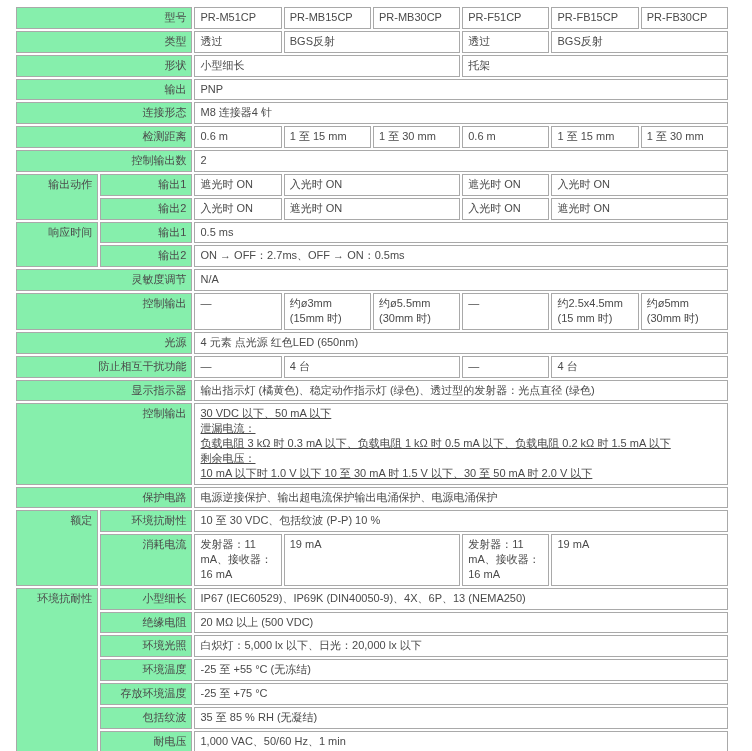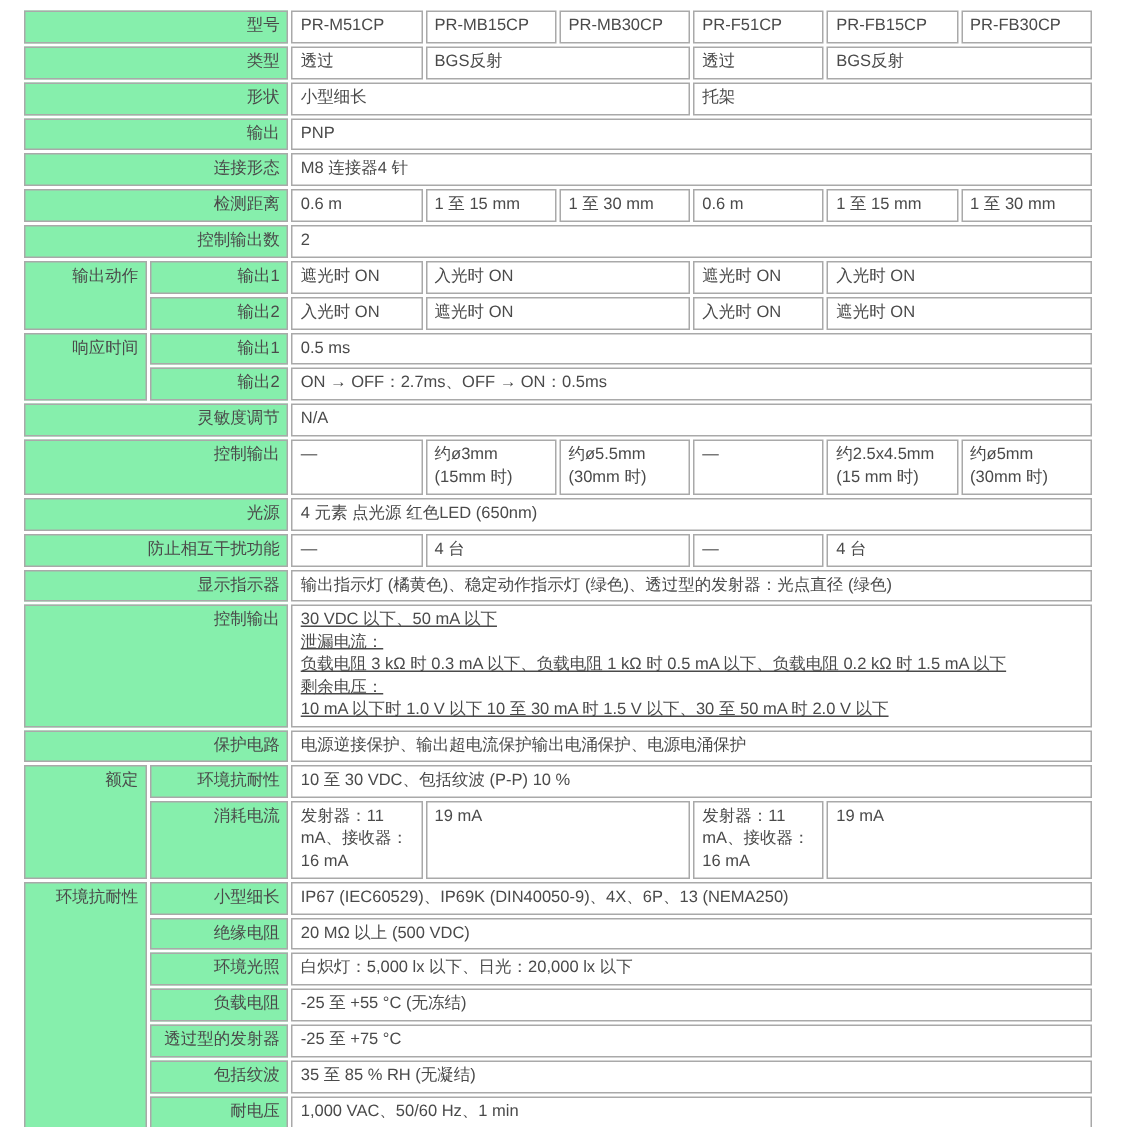--- a/index.html
+++ b/index.html
@@ -197,25 +197,25 @@
     </tr>
     <tr>
       <td class="lbl">绝缘电阻</td>
       <td colspan="6">20 MΩ 以上 (500 VDC)</td>
     </tr>
     <tr>
       <td class="lbl">环境光照</td>
       <td colspan="6">白炽灯：5,000 lx 以下、日光：20,000 lx 以下</td>
     </tr>
     <tr>
-      <td class="lbl">负载电阻</td>
+      <td class="lbl">环境温度</td>
       <td colspan="6">-25 至 +55 °C (无冻结)</td>
     </tr>
     <tr>
-      <td class="lbl">透过型的发射器</td>
+      <td class="lbl">存放环境温度</td>
       <td colspan="6">-25 至 +75 °C</td>
     </tr>
     <tr>
       <td class="lbl">包括纹波</td>
       <td colspan="6">35 至 85 % RH (无凝结)</td>
     </tr>
     <tr>
       <td class="lbl">耐电压</td>
       <td colspan="6">1,000 VAC、50/60 Hz、1 min</td>
     </tr>

